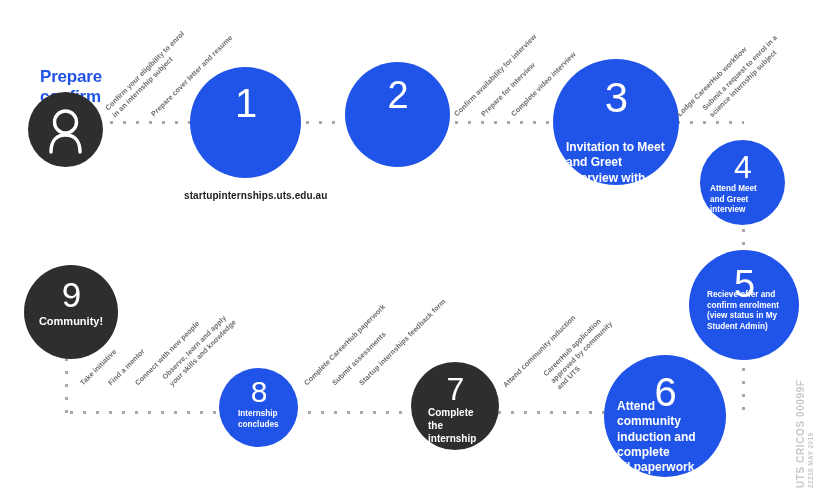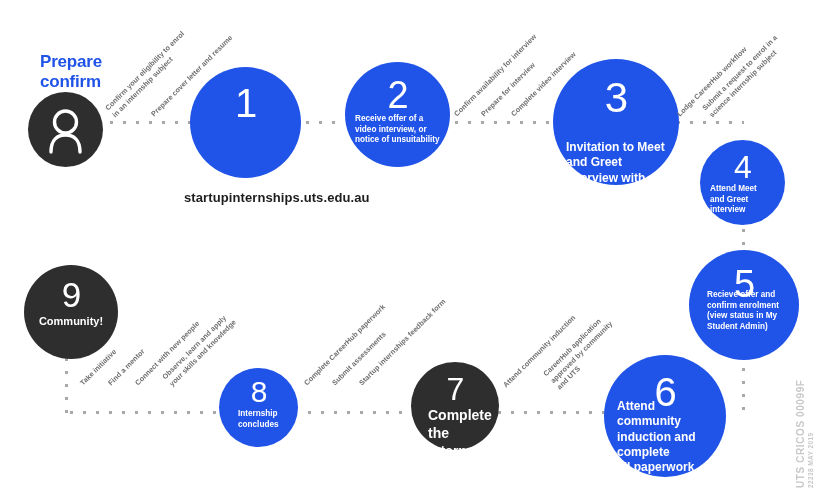--- a/index.html
+++ b/index.html
@@ -56,26 +56,27 @@
   .avatar svg{ position:absolute; left:0; top:0; }
 
   
   .prepare-title{
     position:absolute;
     color:#2053e8;
     font-weight:700;
     font-size:17px;
     line-height:1.15;
     letter-spacing:-0.2px;
+    margin-top:15px;
   }
   .url{
     position:absolute;
     color:#1d1d1d;
     font-weight:700;
-    font-size:13px;
+    font-size:10px;
     letter-spacing:0.1px;
     white-space:nowrap;
   }
   .cricos{
     position:absolute;
     color:#c9c9c9;
     font-weight:700;
     white-space:nowrap;
     transform-origin:0 0;
     transform:rotate(-90deg);
@@ -148,23 +149,20 @@
     <span class="l1">UTS CRICOS 00099F</span>
     <span class="l2">22238 MAY 2019</span>
   </div>
 
   <div class="node blue lalign" style="left:190px; top:67px; width:111px; height:111px;">
     <div class="num" style="top:16px; font-size:40px;">1</div>
   </div>
 
   <div class="node blue lalign" style="left:345px; top:62px; width:105px; height:105px;">
     <div class="num" style="top:14px; font-size:38px;">2</div>
-    <div class="desc" style="top:52px; font-size:8.2px; white-space:pre-line; padding-left:10px;">Receive offer of a
-video interview, or
-notice of unsuitability</div>
   </div>
 
   <div class="node blue lalign" style="left:553px; top:59px; width:126px; height:126px;">
     <div class="num" style="top:18px; font-size:42px;">3</div>
     <div class="desc" style="top:61px; font-size:12px; white-space:pre-line; padding-left:13px;margin-top:20px;">Invitation to Meet
 and Greet interview with
 Community Manager and
 startups or notice
 of unsuitability</div>
   </div>
@@ -186,21 +184,21 @@
   <div class="node blue lalign" style="left:604px; top:355px; width:122px; height:122px;">
     <div class="num" style="top:17px; font-size:40px;">6</div>
     <div class="desc" style="top:44px; font-size:12px; white-space:pre-line; padding-left:13px;">Attend community
 induction and complete
 all paperwork before
 starting</div>
   </div>
 
   <div class="node dark lalign" style="left:411px; top:362px; width:88px; height:88px;">
     <div class="num" style="top:11px; font-size:32px;">7</div>
-    <div class="desc" style="top:45px; font-size:14px; white-space:pre-line; padding-left:17px;">Complete the
+    <div class="desc" style="top:45px; font-size:10px; white-space:pre-line; padding-left:17px;">Complete the
 internship</div>
   </div>
 
   <div class="node blue lalign" style="left:219px; top:368px; width:79px; height:79px;">
     <div class="num" style="top:9px; font-size:30px;">8</div>
     <div class="desc" style="top:41px; font-size:8.2px; white-space:pre-line; padding-left:19px;">Internship
 concludes</div>
   </div>
 
   <div class="node dark" style="left:24px; top:265px; width:94px; height:94px;">

